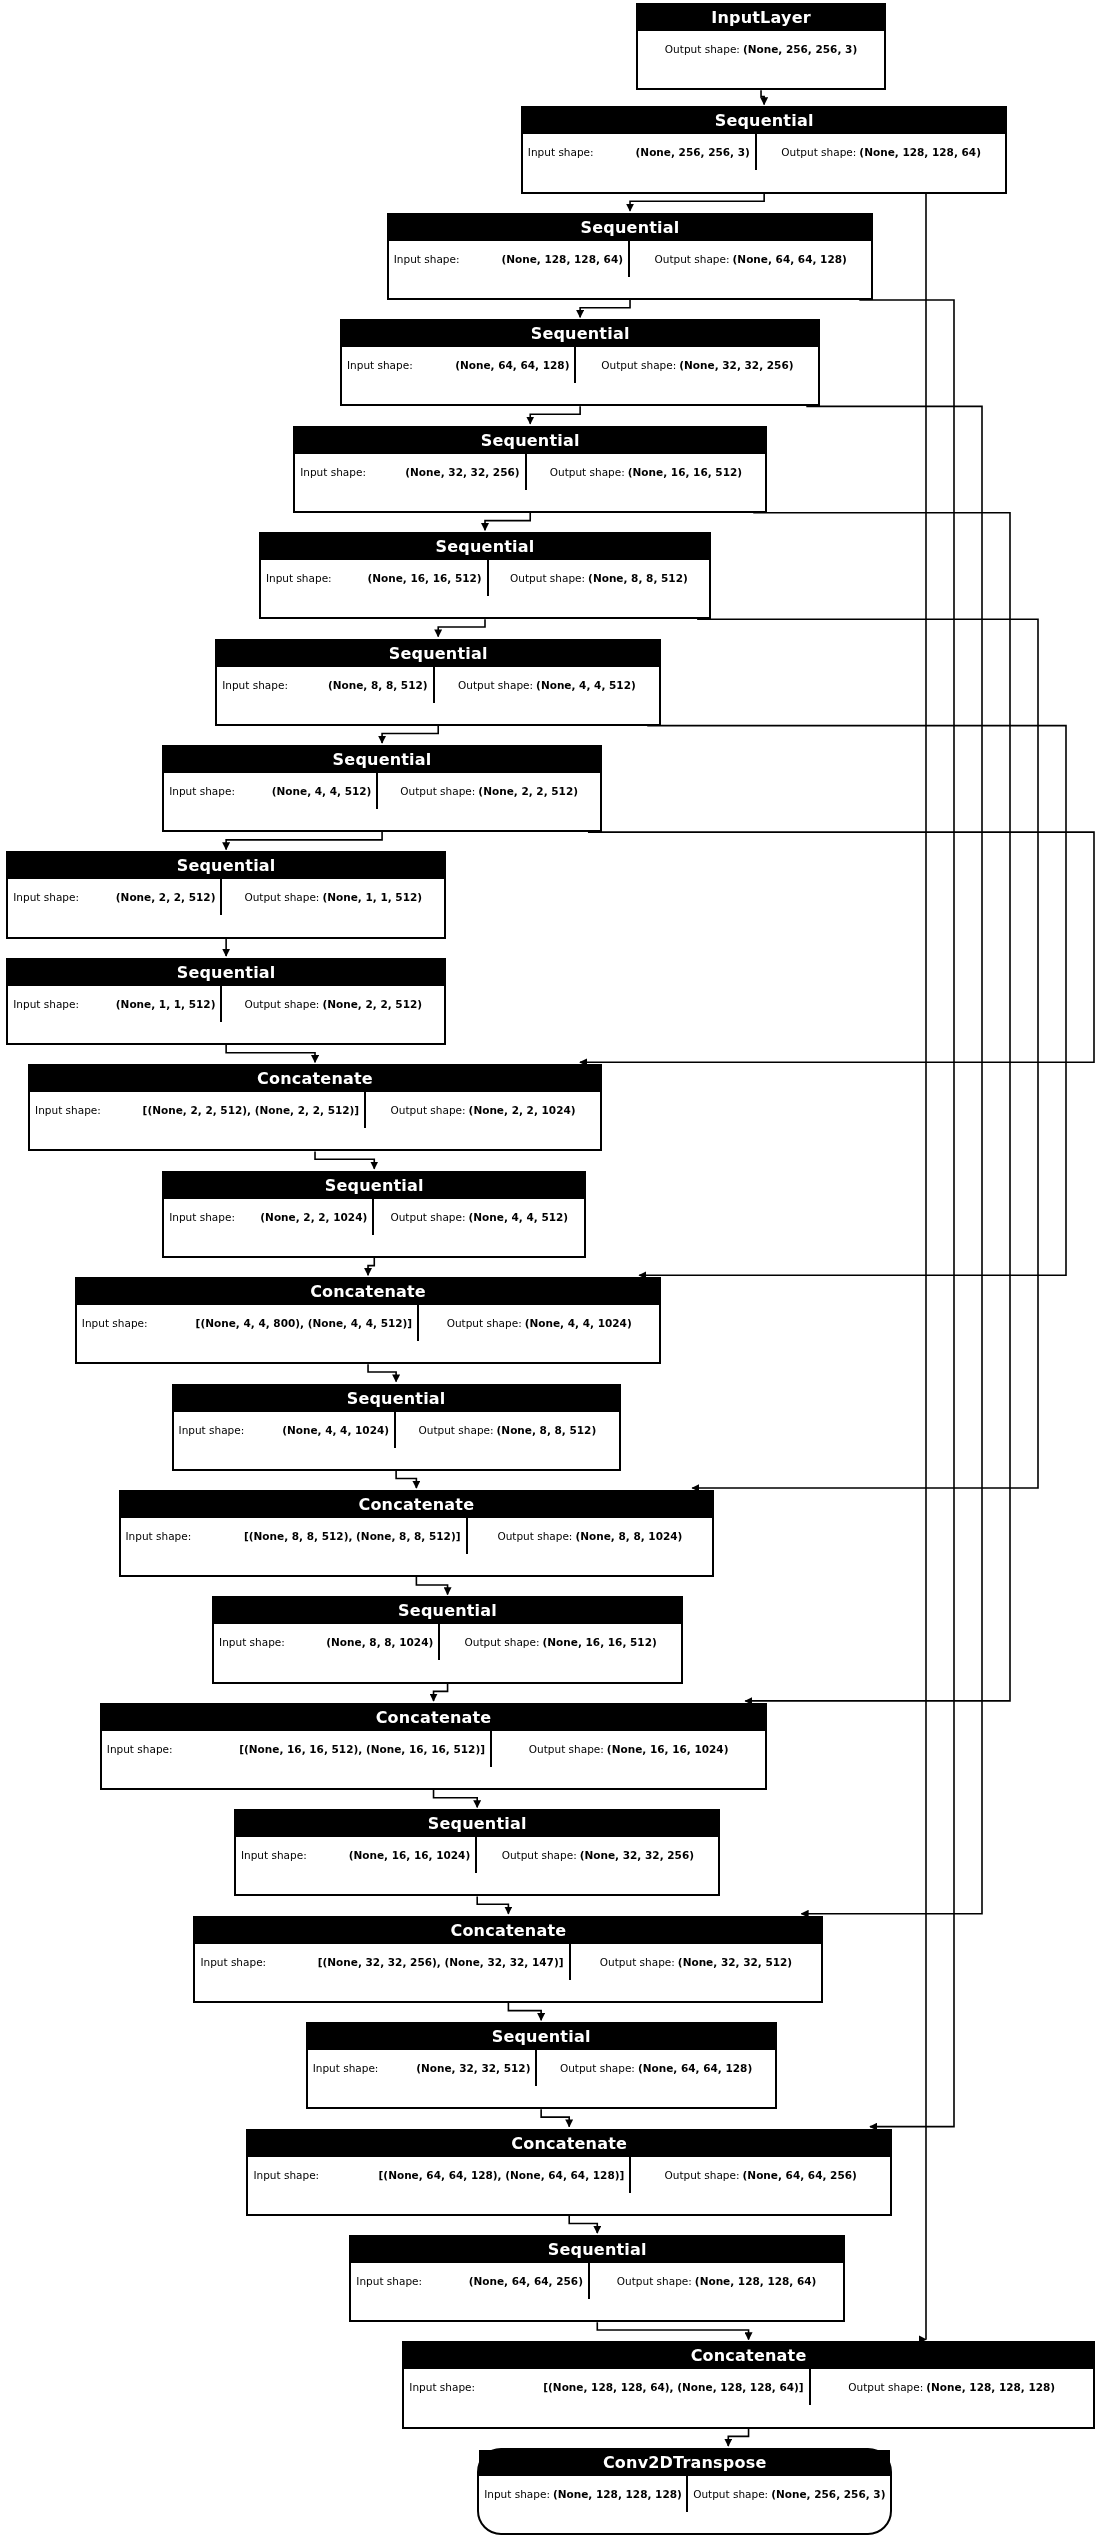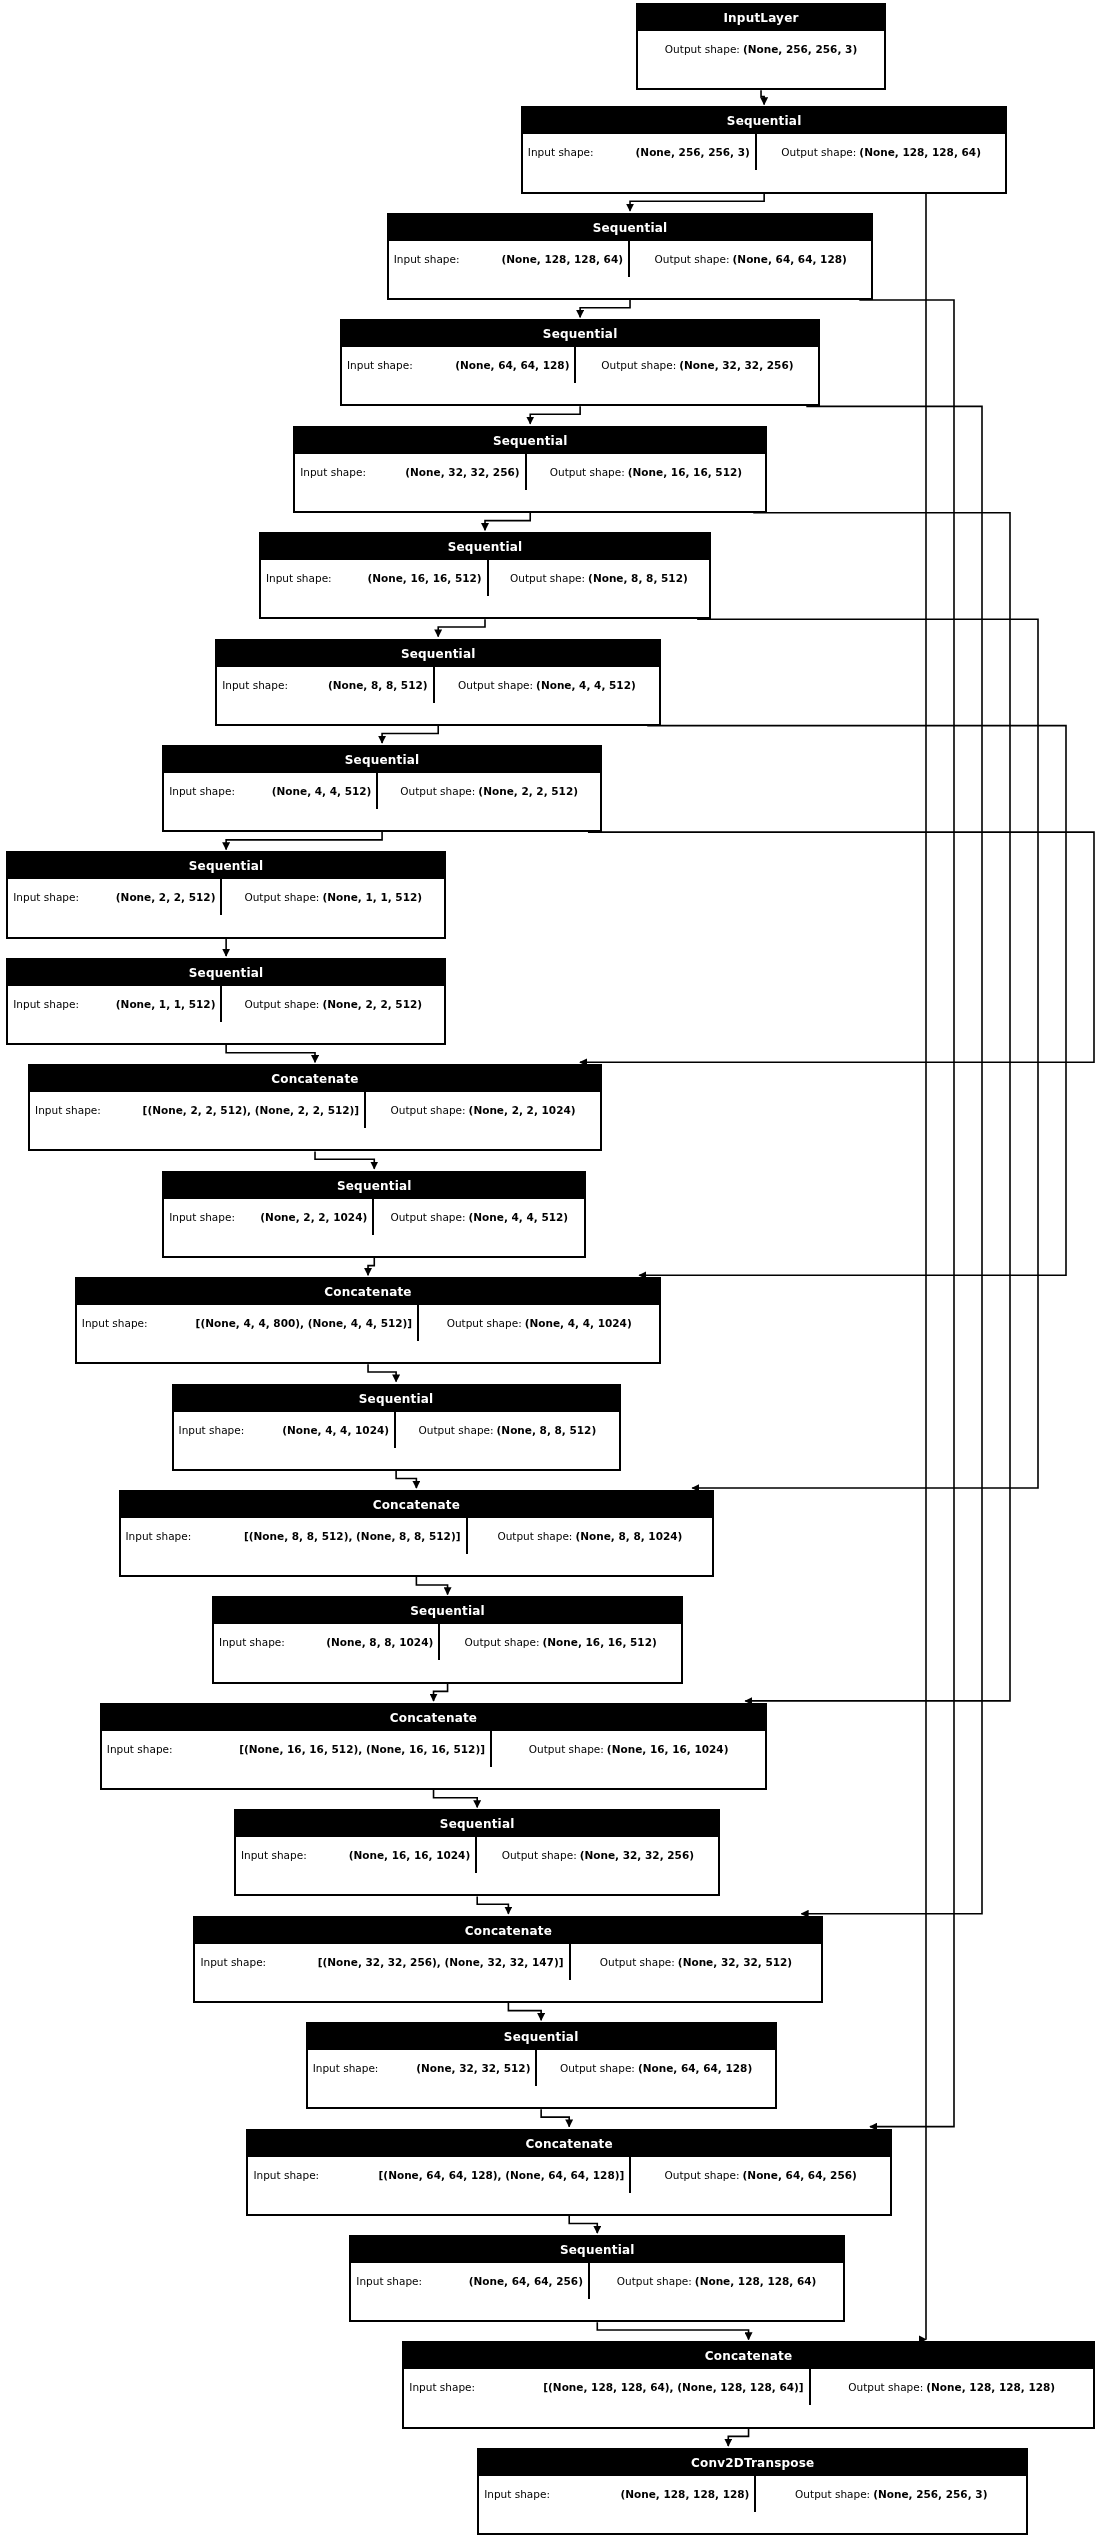--- a/index.html
+++ b/index.html
@@ -29,21 +29,21 @@
     position: absolute;
     box-sizing: border-box;
     border: 2px solid #000000;
     background: #ffffff;
   }
   .node-title {
     background: #000000;
     color: #ffffff;
     text-align: center;
     font-weight: bold;
-    font-size: 12px;
+    font-size: 16px;
     line-height: 26px;
     height: 26px;
     letter-spacing: 0.2px;
     white-space: nowrap;
     overflow: hidden;
   }
   .node-body {
     display: flex;
     height: 26px;
     background: #ffffff;
@@ -404,21 +404,21 @@
           <div class="cell in">
             <span class="lbl">Input shape:</span>
             <span class="val">[(None, 128, 128, 64), (None, 128, 128, 64)]</span>
           </div>
           <div class="cell out">
             <span class="lbl">Output shape:</span>
             <span class="val">(None, 128, 128, 128)</span>
           </div>
         </div>
       </div>
-      <div class="node" style="left: 477.204px; top: 2447.92px; width: 551px; height: 87.0802px;">
+      <div class="node" style="left: 477.204px; top: 2447.92px; width: 415px; height: 87.0802px; border-radius: 24px;">
         <div class="node-title">Conv2DTranspose</div>
         <div class="node-body">
           <div class="cell in">
             <span class="lbl">Input shape:</span>
             <span class="val">(None, 128, 128, 128)</span>
           </div>
           <div class="cell out">
             <span class="lbl">Output shape:</span>
             <span class="val">(None, 256, 256, 3)</span>
           </div>

